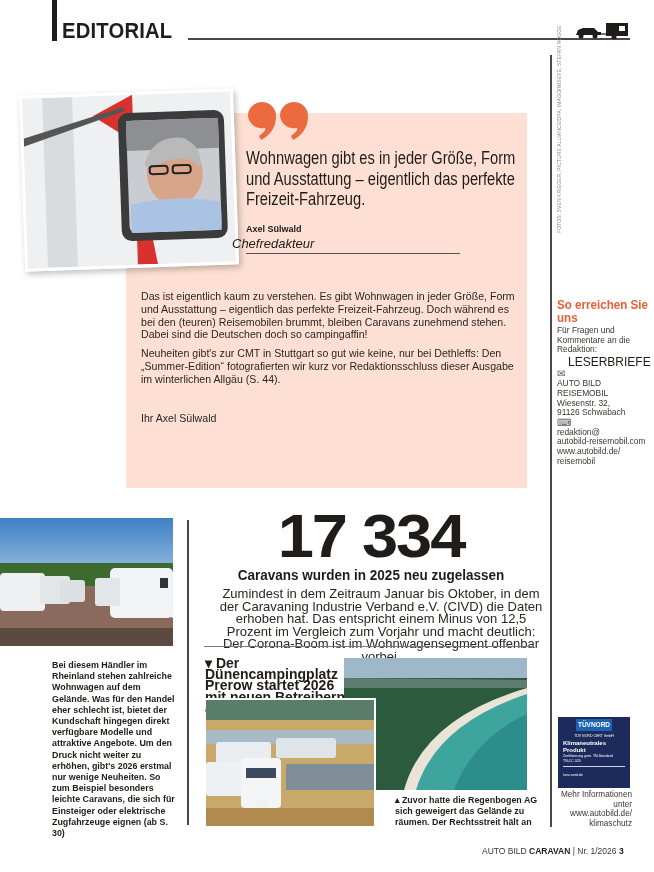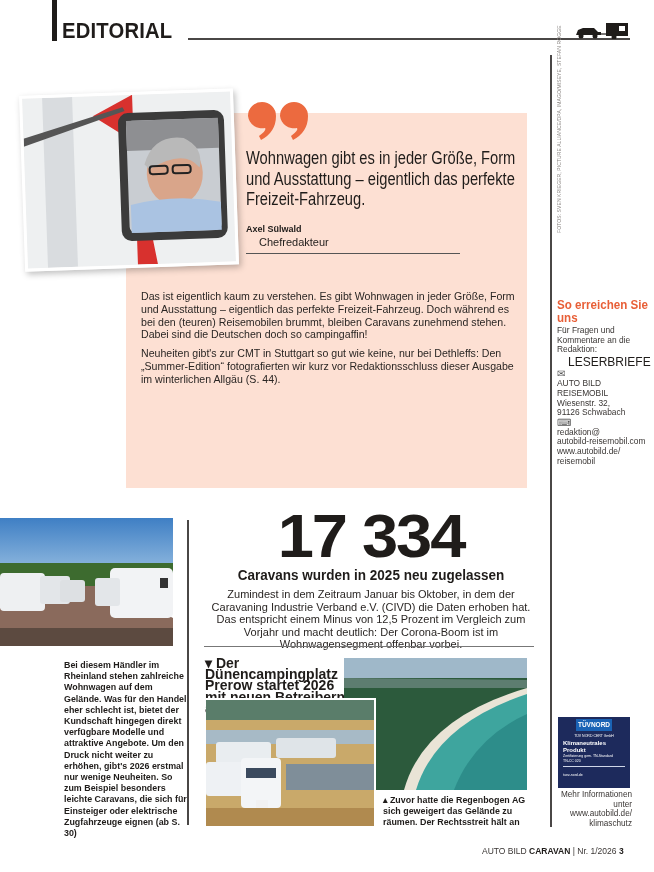--- a/index.html
+++ b/index.html
@@ -17,46 +17,46 @@
   .credit { left:556px; top:58px; width:10px; height:175px; }
   .credit span { display:block; position:absolute; left:0; top:0; width:175px; transform-origin:left top; transform:translate(0px,175px) rotate(-90deg); font-size:5px; color:#8a8582; letter-spacing:0.1px; white-space:nowrap; }
 
   
   .pink-box { left:230px; top:113px; width:297px; height:140px; background:#fde0d3; }
   .pink-main { left:126px; top:253px; width:401px; height:235px; background:#fde0d3; }
   .photo { left:22px; top:92px; width:208px; height:170px; transform:rotate(-2deg); box-shadow:2px 3px 6px rgba(0,0,0,0.25); overflow:hidden; background:#f2f2f2; border:3px solid #fff; }
   .quote-mark { left:245px; top:98px; width:66px; height:42px; }
   .quote-text { left:246px; top:148px; width:280px; font-size:17.5px; line-height:20.5px; font-family:"Liberation Sans", sans-serif; font-weight:normal; transform:scaleX(0.84); transform-origin:left; width:335px; color:#1f1c1a; }
   .author-name { left:246px; top:224px; font-size:9px; font-weight:bold; color:#1f1c1a; }
-  .author-role { left:259px; top:236px; font-size:11px; color:#1f1c1a; }
+  .author-role { left:232px; top:236px; font-size:13px; color:#1f1c1a;font-style:italic; }
   .author-rule { left:246px; top:253px; width:214px; height:1px; background:#555; }
 
   .letter { left:141px; top:290px; width:380px; font-size:10.6px; line-height:12.8px; color:#2a2624; }
   .letter p { margin:0 0 6px 0; }
 
   
   .contact { left:557px; top:298px; width:95px; font-size:8.4px; line-height:9.6px; color:#3a3634; }
   .contact h3 { margin:0 0 2px 0; font-size:13.5px; line-height:13px; color:#e85f37; font-weight:bold; transform:scaleX(0.86); transform-origin:left; width:110px; }
   .contact .lb { font-size:12px; font-weight:normal; color:#1f1c1a; margin:3px 0 2px 0;padding-left:11px; }
   .contact .ic { font-size:10px; color:#555; line-height:10px; }
 
   
   .stat-num { left:196px; top:505px; width:350px; text-align:center; font-size:62px; line-height:62px; font-weight:900; letter-spacing:-2px; color:#1f1c1a; font-family:"Liberation Sans", sans-serif; transform:scaleX(1.05); }
   .stat-sub { left:196px; top:566px; width:350px; text-align:center; font-size:15px; font-weight:bold; color:#1f1c1a; transform:scaleX(0.9); }
-  .stat-body { left:206px; top:588px; width:330px; text-align:center; font-size:11px; line-height:12.6px; color:#2a2624; }
+  .stat-body { left:216px; top:588px; width:330px; text-align:center; font-size:13px; line-height:12.6px; color:#2a2624; }
   .stat-rule { left:204px; top:646px; width:330px; height:1px; background:#777; }
   .vdiv { left:187px; top:520px; width:1.5px; height:305px; background:#4a4746; }
 
   
   .img-lot { left:0; top:518px; width:173px; height:128px; overflow:hidden; }
-  .cap-lot { left:52px; top:660px; width:128px; font-size:8.9px; line-height:11.2px; font-weight:bold; color:#1f1c1a;margin-left:12px; }
+  .cap-lot { left:52px; top:660px; width:128px; font-size:8.9px; line-height:11.2px; font-weight:bold; color:#1f1c1a; }
   .cap-prerow { left:205px; top:658px; width:150px; font-size:14px; line-height:11.2px; font-weight:bold; color:#1f1c1a; }
   .img-beach { left:344px; top:658px; width:183px; height:132px; overflow:hidden; }
   .img-camp { left:206px; top:698px; width:168px; height:126px; overflow:hidden; border-top:2px solid #fff; border-right:2px solid #fff; }
-  .cap-beach { left:383px; top:795px; width:150px; font-size:8.9px; line-height:11.2px; font-weight:bold; color:#1f1c1a; }
+  .cap-beach { left:395px; top:795px; width:150px; font-size:8.9px; line-height:11.2px; font-weight:bold; color:#1f1c1a; }
 
   
   .tuv { left:558px; top:717px; width:72px; height:71px; background:#1d2a5c; color:#fff; }
   .tuv .brand { position:absolute; left:18px; top:2px; width:36px; height:12px; background:#1a63b5; font-size:6.5px; font-weight:bold; text-align:center; line-height:12px; }
   .tuv .co { position:absolute; left:0; top:17px; width:72px; text-align:center; font-size:3.5px; }
   .tuv .t1 { position:absolute; left:5px; top:23px; font-size:6px; font-weight:bold; line-height:6.5px; }
   .tuv .t2 { position:absolute; left:5px; top:37px; font-size:3.5px; line-height:4.5px; }
   .tuv .bars { position:absolute; left:5px; top:49px; width:62px; height:1px; border-top:1px solid #cfd6e8; }
   .tuv .t3 { position:absolute; left:5px; top:56px; font-size:3.5px; }
   .tuv-cap { left:556px; top:790px; width:76px; text-align:right; font-size:8.2px; line-height:9.6px; color:#3a3634; }
@@ -111,20 +111,21 @@
   <path d="M35 18 A14 14 0 1 1 63 18 Q63 34 48 42 L46 38 Q54 32 52 30 A14 14 0 0 1 35 18 Z" fill="#ec6a3f"></path>
 </svg>
 <div class="abs quote-text">Wohnwagen gibt es in jeder Größe, Form und Ausstattung – eigentlich das perfekte Freizeit-Fahrzeug.</div>
 <div class="abs author-name">Axel Sülwald</div>
 <div class="abs author-role">Chefredakteur</div>
 <div class="abs author-rule"></div>
 
 <div class="abs letter">
   <p>Das ist eigentlich kaum zu verstehen. Es gibt Wohnwagen in jeder Größe, Form und Ausstattung – eigentlich das perfekte Freizeit-Fahrzeug. Doch während es bei den (teuren) Reisemobilen brummt, bleiben Caravans zunehmend stehen. Dabei sind die Deutschen doch so campingaffin!</p>
   <p style="margin-bottom:26px">Neuheiten gibt's zur CMT in Stuttgart so gut wie keine, nur bei Dethleffs: Den „Summer-Edition“ fotografierten wir kurz vor Redaktionsschluss dieser Ausgabe im winterlichen Allgäu (S. 44).</p>
+  <p>Ihr Axel Sülwald</p>
 </div>
 
 <div class="abs contact">
   <h3>So erreichen Sie uns</h3>
   <div>Für Fragen und Kommentare an die Redaktion:</div>
   <div class="lb">LESERBRIEFE</div>
   <div class="ic">✉</div>
   <div>AUTO BILD REISEMOBIL</div>
   <div>Wiesenstr. 32,</div>
   <div>91126 Schwabach</div>

